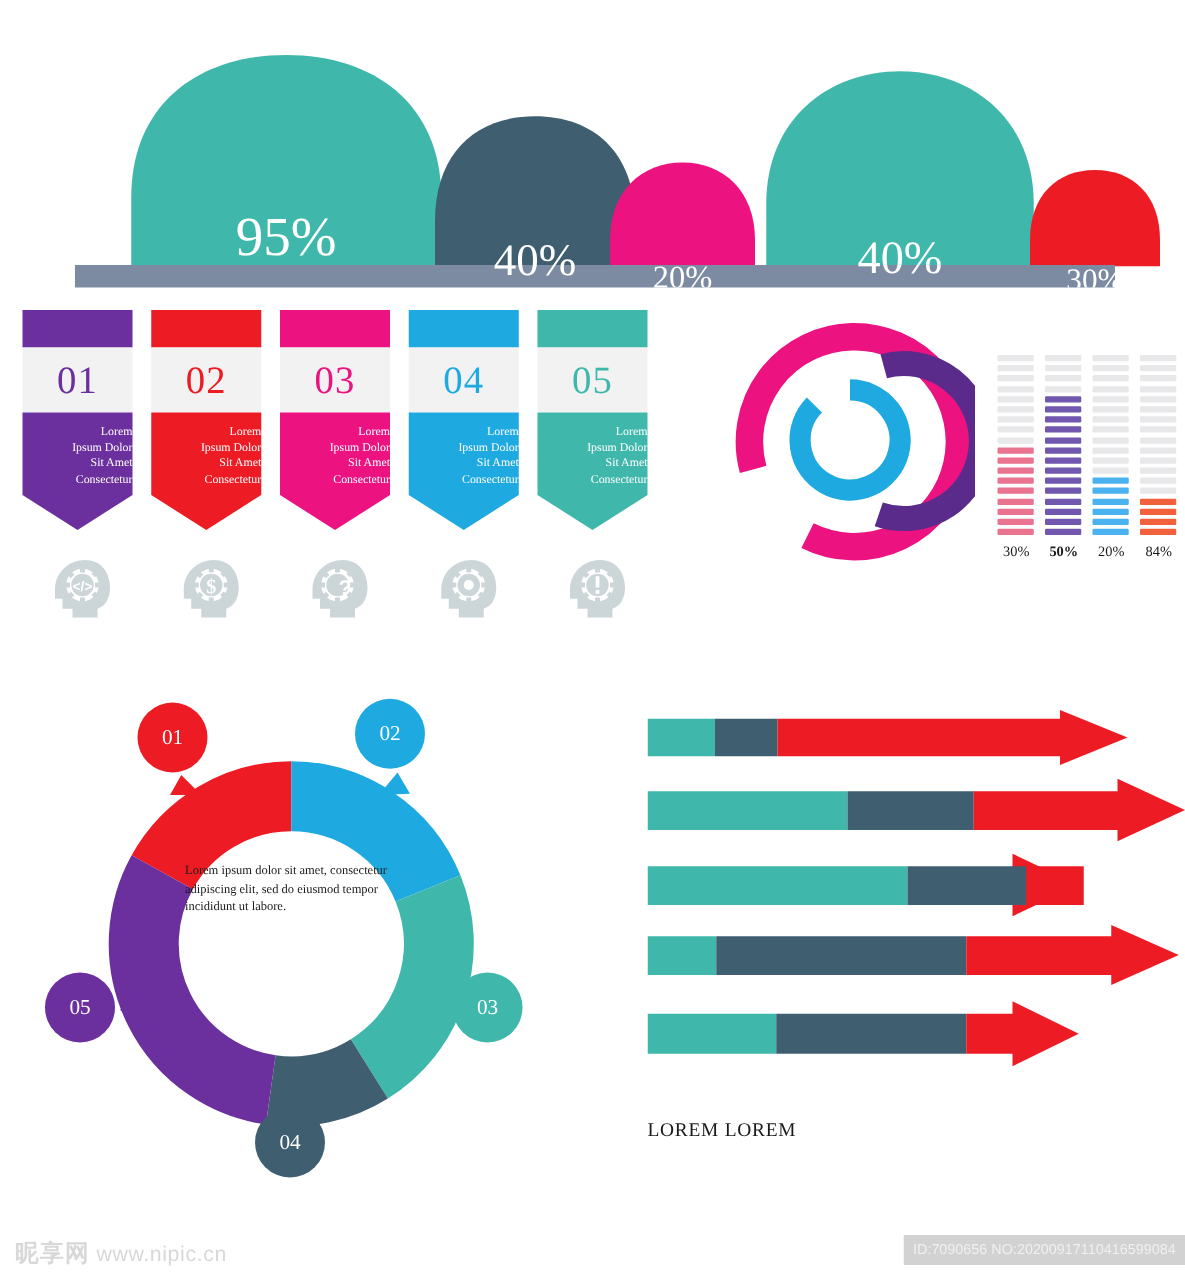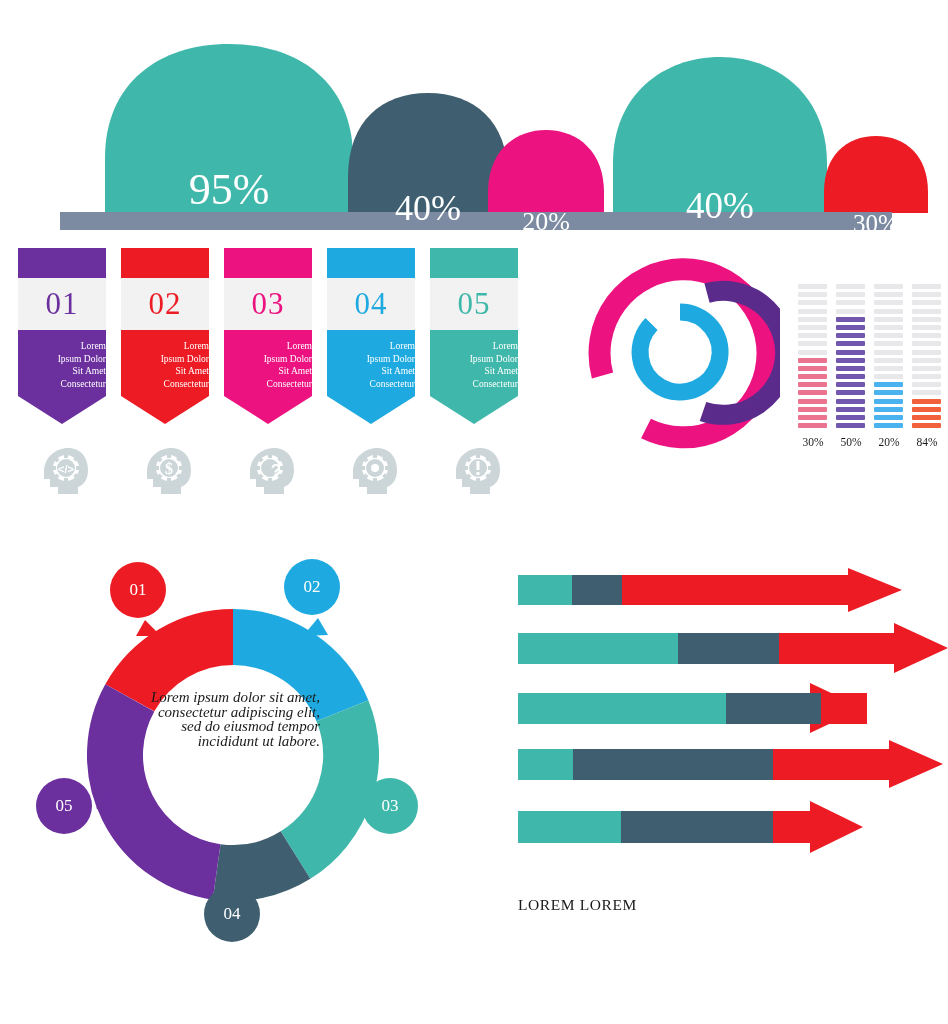--- a/index.html
+++ b/index.html
@@ -127,26 +127,25 @@
     align-items: center;
     justify-content: center;
     color: #ffffff;
     font-size: 17px;
     font-family: "Liberation Serif", serif;
   }
   #donut-center-text {
     position: absolute;
     left: 148px; top: 690px;
     width: 172px;
-    text-align: right;
-    font-size: 15px;
+    text-align: left;
+    font-size: 10px;
     line-height: 14.6px;
     color: #1a1a1a;
     font-family: "Liberation Serif", serif;
-    font-style: italic;
   }
 
   
   #arrows-section {
     position: absolute;
     left: 518px; top: 568px;
     width: 430px; height: 312px;
   }
 
   
@@ -474,21 +473,21 @@
         <div class="segcell" style="background: rgb(232, 232, 234);"></div>
         <div class="segcell" style="background: rgb(232, 232, 234);"></div>
         <div class="segcell" style="background: rgb(232, 232, 234);"></div>
         <div class="segcell" style="background: rgb(240, 97, 60);"></div>
         <div class="segcell" style="background: rgb(240, 97, 60);"></div>
         <div class="segcell" style="background: rgb(240, 97, 60);"></div>
         <div class="segcell" style="background: rgb(240, 97, 60);"></div>
       </div>
 
     <div class="seglabel" style="left:-2px;">30%</div>
-    <div class="seglabel" style="left:36px;">50%</div>
+    <div class="seglabel" style="left:36px;font-weight:bold;">50%</div>
     <div class="seglabel" style="left:74px;">20%</div>
     <div class="seglabel" style="left:112px;">84%</div>
   </div>
 
   <div id="donut-section">
     <svg width="470" height="420" viewBox="0 0 470 420" xmlns="http://www.w3.org/2000/svg">
 
       <g transform="translate(215,215)">
 
         <path d="M 0 -118 A 118 118 0 0 0 -103.2 -57.2" fill="none" stroke="#ed1c24" stroke-width="56"></path>
@@ -565,14 +564,23 @@
         <rect x="103" y="243" width="152" height="32" fill="#3f5f70"></rect>
         <rect x="255" y="243" width="44" height="32" fill="#ed1c24"></rect>
       </g>
     </svg>
   </div>
 
   <div id="bottom-text">
     <div id="bottom-title">LOREM LOREM</div>
   </div>
 
+  <div id="footer">
+    <div id="watermark">
+      <span id="watermark-cn">昵享网</span>
+      <span>www.nipic.cn</span>
+    </div>
+    <div id="idbar">
+      <span id="idbar-text">ID:7090656 NO:20200917110416599084</span>
+    </div>
+  </div>
 
 </div>
 
 </body></html>

